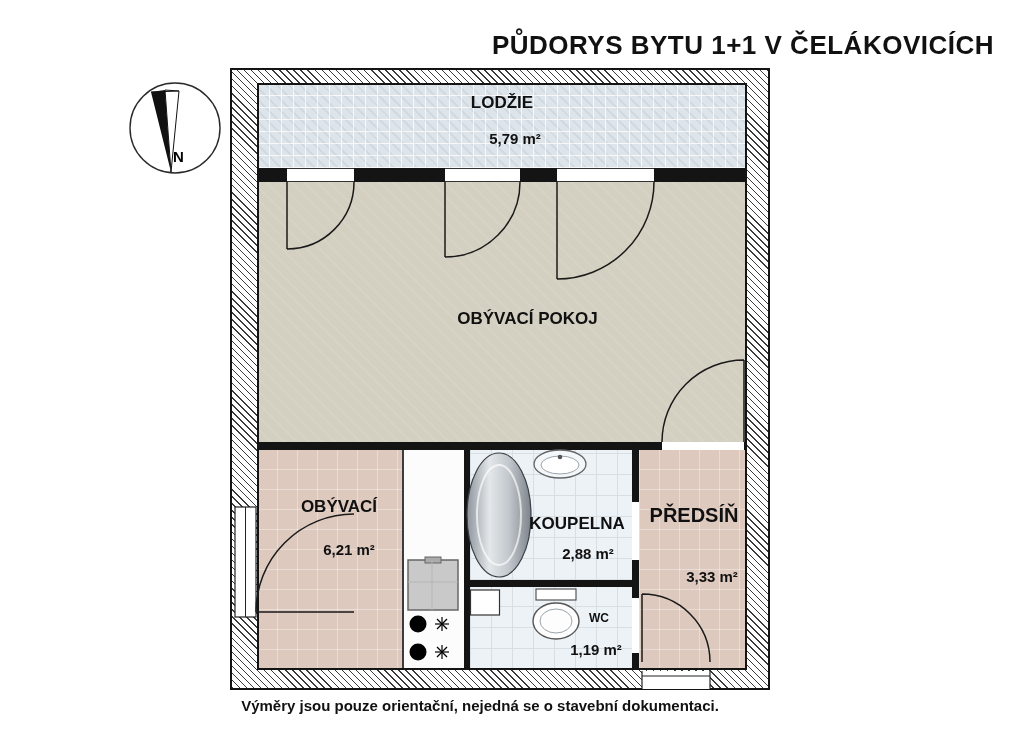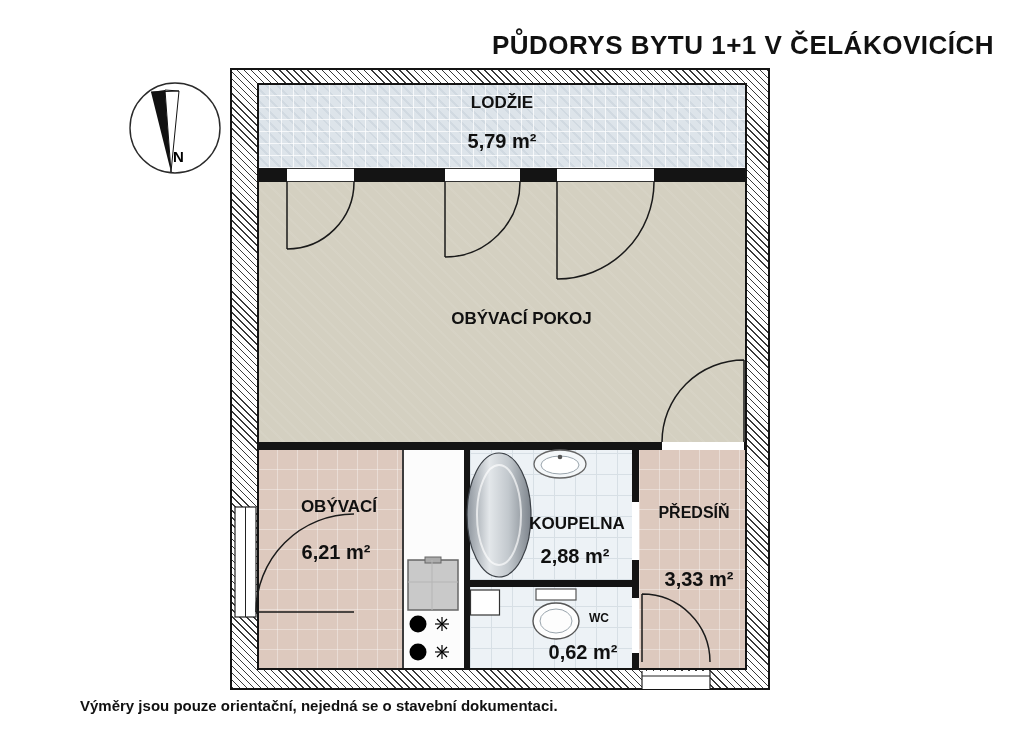--- a/index.html
+++ b/index.html
@@ -3,21 +3,21 @@
 <meta charset="utf-8">
 <style>
   * { box-sizing: border-box; margin: 0; padding: 0; }
   html,body { width:1024px; height:737px; background:#ffffff; overflow:hidden;
               font-family:"Liberation Sans", sans-serif; color:#111; }
   .page { position:relative; width:1024px; height:737px; background:#fff; }
 
   .title { position:absolute; left:0; top:30px; width:994px; text-align:right;
            font-size:26px; font-weight:bold; letter-spacing:.5px; }
 
-  .disclaimer { position:absolute; left:80px; top:697px; width:800px; text-align:left;
+  .disclaimer { position:absolute; left:80px; top:697px; width:800px; text-align:center;
                 font-size:15px; font-weight:bold; }
 
   .compass { position:absolute; left:120px; top:76px; width:110px; height:110px; }
 
   
   .plan { position:absolute; left:230px; top:68px; width:540px; height:622px;
           background-color:#fff;
           background-image:repeating-linear-gradient(45deg,#3a3a3a 0,#3a3a3a 1px,transparent 1px,transparent 5px);
           border:2px solid #141414; }
   .interior { position:absolute; left:25px; top:13px; width:490px; height:587px; background:#fff; }
@@ -43,21 +43,21 @@
     background-image:
       repeating-linear-gradient(0deg, #d7dfe5 0 1px, transparent 1px 21px),
       repeating-linear-gradient(90deg, #d7dfe5 0 1px, transparent 1px 21px); }
   .counter { background:#fcfcfc; border-left:2px solid #3c3c3c; }
 
   svg.overlay { position:absolute; left:0; top:0; width:540px; height:622px; pointer-events:none; z-index:4; }
 
   .label { position:absolute; font-weight:bold; color:#101010; text-align:center; z-index:6;
            white-space:nowrap; }
   .lbl-name { font-size:17px; }
-  .lbl-area { font-size:20px; }
+  .lbl-area { font-size:15px;margin-left:13px; }
 </style>
 </head>
 <body>
 
 <div class="page">
 
   <div class="title">PŮDORYS BYTU 1+1 V ČELÁKOVICÍCH</div>
 
   <svg class="compass" viewBox="0 0 110 110">
     <circle cx="55" cy="52" r="45" fill="#ffffff" stroke="#2a2a2a" stroke-width="1.4"></circle>
@@ -178,30 +178,30 @@
             <line x1="210" y1="575" x2="210" y2="589"></line>
           <line x1="205" y1="577" x2="215" y2="587"></line>
             <line x1="215" y1="577" x2="205" y2="587"></line>
         </g>
       </g>
     </svg>
 
     <div class="label lbl-name" style="left:25px;top:23px;width:490px">LODŽIE</div>
     <div class="label lbl-area" style="left:25px;top:60px;width:490px">5,79 m²</div>
 
-    <div class="label lbl-name" style="left:19px;top:239px;width:541px">OBÝVACÍ POKOJ</div>
+    <div class="label lbl-name" style="left:25px;top:239px;width:541px">OBÝVACÍ POKOJ</div>
 
     <div class="label lbl-name" style="left:27px;top:427px;width:160px">OBÝVACÍ</div>
     <div class="label lbl-area" style="left:24px;top:471px;width:160px">6,21 m²</div>
 
     <div class="label lbl-name" style="left:265px;top:444px;width:160px">KOUPELNA</div>
     <div class="label lbl-area" style="left:263px;top:475px;width:160px">2,88 m²</div>
 
     <div class="label lbl-name" style="left:327px;top:541px;width:80px;font-size:12px">WC</div>
-    <div class="label lbl-area" style="left:291px;top:571px;width:120px">0,62 m²</div>
-
-    <div class="label lbl-name" style="left:407px;top:434px;width:110px;font-size:16px">PŘEDSÍŇ</div>
+    <div class="label lbl-area" style="left:291px;top:571px;width:120px">1,19 m²</div>
+
+    <div class="label lbl-name" style="left:407px;top:434px;width:110px;font-size:20px">PŘEDSÍŇ</div>
     <div class="label lbl-area" style="left:412px;top:498px;width:110px">3,33 m²</div>
   </div>
 
   <div class="disclaimer">Výměry jsou pouze orientační, nejedná se o stavební dokumentaci.</div>
 
 </div>
 
 </body></html>

